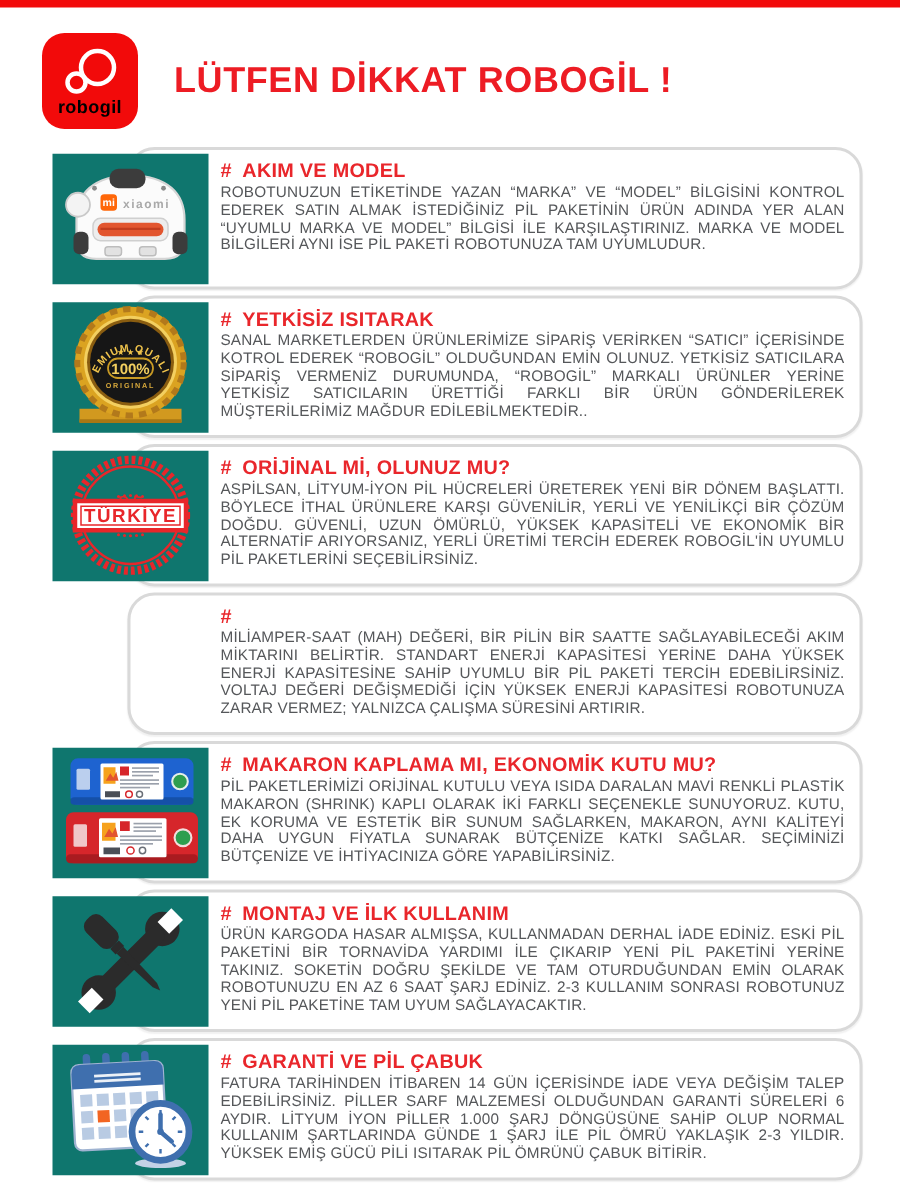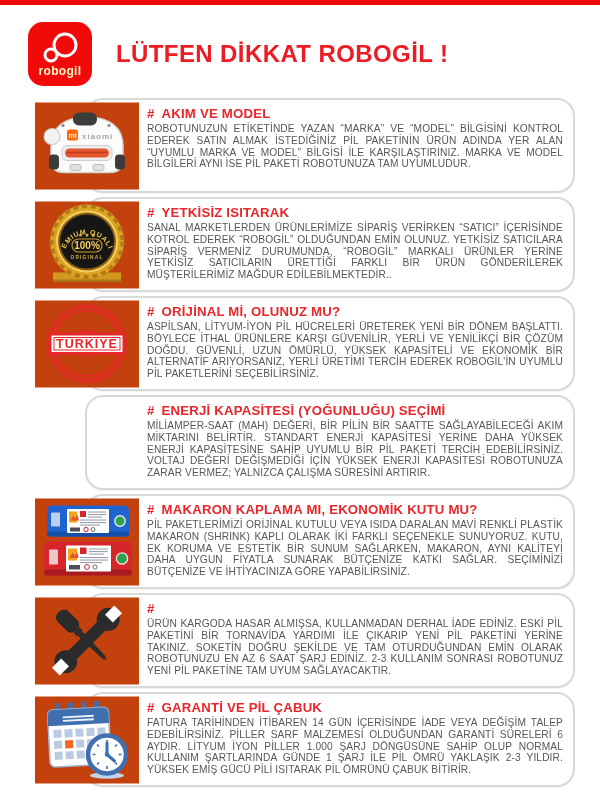--- a/index.html
+++ b/index.html
@@ -1,24 +1,24 @@
 <!DOCTYPE html>
 <html><head>
 <meta charset="utf-8">
 <style>
   * { margin:0; padding:0; box-sizing:border-box; }
   html,body { width:600px; height:800px; background:#fff; font-family:"Liberation Sans",sans-serif; overflow:hidden; }
   .top-bar { width:600px; height:5px; background:#f20a0a; }
   .header { display:flex; align-items:center; padding:17px 0 12px 28px; }
   .logo { width:64px; height:64px; background:#f20a0a; border-radius:15px; display:flex; flex-direction:column; align-items:center; justify-content:center; flex:0 0 auto; }
-  .logo-text { color:#fef9c3; font-size:12px; font-weight:bold; letter-spacing:.3px; margin-top:-2px; }
+  .logo-text { color:#000000; font-size:12px; font-weight:bold; letter-spacing:.3px; margin-top:-2px; }
   .page-title { color:#ed1c24; font-size:24px; font-weight:800; margin-left:24px; letter-spacing:.4px; }
   .cards { margin-left:85px; width:490px; display:flex; flex-direction:column; gap:4px; }
   .card { position:relative; height:95px; border:2px solid #d9d9d9; border-radius:18px; background:#fff; box-shadow:0 1px 1px rgba(0,0,0,.06); }
-  .card-icon { position:absolute; left:-52px; top:50%; transform:translateY(-50%); width:104px; height:87px; background:#c2410c; display:flex; align-items:center; justify-content:center; }
+  .card-icon { position:absolute; left:-52px; top:50%; transform:translateY(-50%); width:104px; height:87px; background:#0f766e; display:flex; align-items:center; justify-content:center; }
   .card-text { margin:0 10px 0 60px; padding-top:6px; overflow:hidden; height:91px; }
   .card-heading { display:flex; align-items:baseline; color:#e9262b; font-size:13.2px; font-weight:800; letter-spacing:.2px; margin-bottom:2px; }
   .hash { margin-right:7px; }
   .card-body { color:#55575a; font-size:10.2px; font-weight:normal; line-height:11.8px; text-align:justify; letter-spacing:.12px; }
   svg text { font-family:"Liberation Sans",sans-serif; }
 </style>
 </head>
 <body>
 
 <div class="top-bar"></div>
@@ -134,21 +134,20 @@
         <span>ORİJİNAL Mİ, OLUNUZ MU?</span>
       </div>
       <div class="card-body">ASPİLSAN, LİTYUM-İYON PİL HÜCRELERİ ÜRETEREK YENİ BİR DÖNEM BAŞLATTI. BÖYLECE İTHAL ÜRÜNLERE KARŞI GÜVENİLİR, YERLİ VE YENİLİKÇİ BİR ÇÖZÜM DOĞDU. GÜVENLİ, UZUN ÖMÜRLÜ, YÜKSEK KAPASİTELİ VE EKONOMİK BİR ALTERNATİF ARIYORSANIZ, YERLİ ÜRETİMİ TERCİH EDEREK ROBOGİL'İN UYUMLU PİL PAKETLERİNİ SEÇEBİLİRSİNİZ.</div>
     </div>
   </div>
 
   <div class="card">
     <div class="card-text">
       <div class="card-heading">
         <span class="hash">#</span>
-        <span>ENERJİ KAPASİTESİ (YOĞUNLUĞU) SEÇİMİ</span>
       </div>
       <div class="card-body">MİLİAMPER-SAAT (MAH) DEĞERİ, BİR PİLİN BİR SAATTE SAĞLAYABİLECEĞİ AKIM MİKTARINI BELİRTİR. STANDART ENERJİ KAPASİTESİ YERİNE DAHA YÜKSEK ENERJİ KAPASİTESİNE SAHİP UYUMLU BİR PİL PAKETİ TERCİH EDEBİLİRSİNİZ. VOLTAJ DEĞERİ DEĞİŞMEDİĞİ İÇİN YÜKSEK ENERJİ KAPASİTESİ ROBOTUNUZA ZARAR VERMEZ; YALNIZCA ÇALIŞMA SÜRESİNİ ARTIRIR.</div>
     </div>
   </div>
 
   <div class="card">
     <div class="card-icon">
       <svg width="100" height="86" viewBox="0 0 100 86">
 
         <rect x="10" y="7" width="82" height="31" rx="5" fill="#1e63d0"></rect>
@@ -216,20 +215,21 @@
             <rect x="42.5" y="3" width="15" height="25" rx="6"></rect>
             <rect x="46" y="28" width="8" height="5"></rect>
             <path d="M46.8 33 L53.2 33 L52 66 L50 71 L48 66 Z"></path>
           </g>
         </g>
       </svg>
     </div>
     <div class="card-text">
       <div class="card-heading">
         <span class="hash">#</span>
+        <span>MONTAJ VE İLK KULLANIM</span>
       </div>
       <div class="card-body">ÜRÜN KARGODA HASAR ALMIŞSA, KULLANMADAN DERHAL İADE EDİNİZ. ESKİ PİL PAKETİNİ BİR TORNAVİDA YARDIMI İLE ÇIKARIP YENİ PİL PAKETİNİ YERİNE TAKINIZ. SOKETİN DOĞRU ŞEKİLDE VE TAM OTURDUĞUNDAN EMİN OLARAK ROBOTUNUZU EN AZ 6 SAAT ŞARJ EDİNİZ. 2-3 KULLANIM SONRASI ROBOTUNUZ YENİ PİL PAKETİNE TAM UYUM SAĞLAYACAKTIR.</div>
     </div>
   </div>
 
   <div class="card">
     <div class="card-icon">
       <svg width="100" height="86" viewBox="0 0 100 86">
         <g transform="rotate(-3 45 45)">
           <rect x="20" y="5" width="5" height="13" rx="2.5" fill="#3f6fae"></rect>

